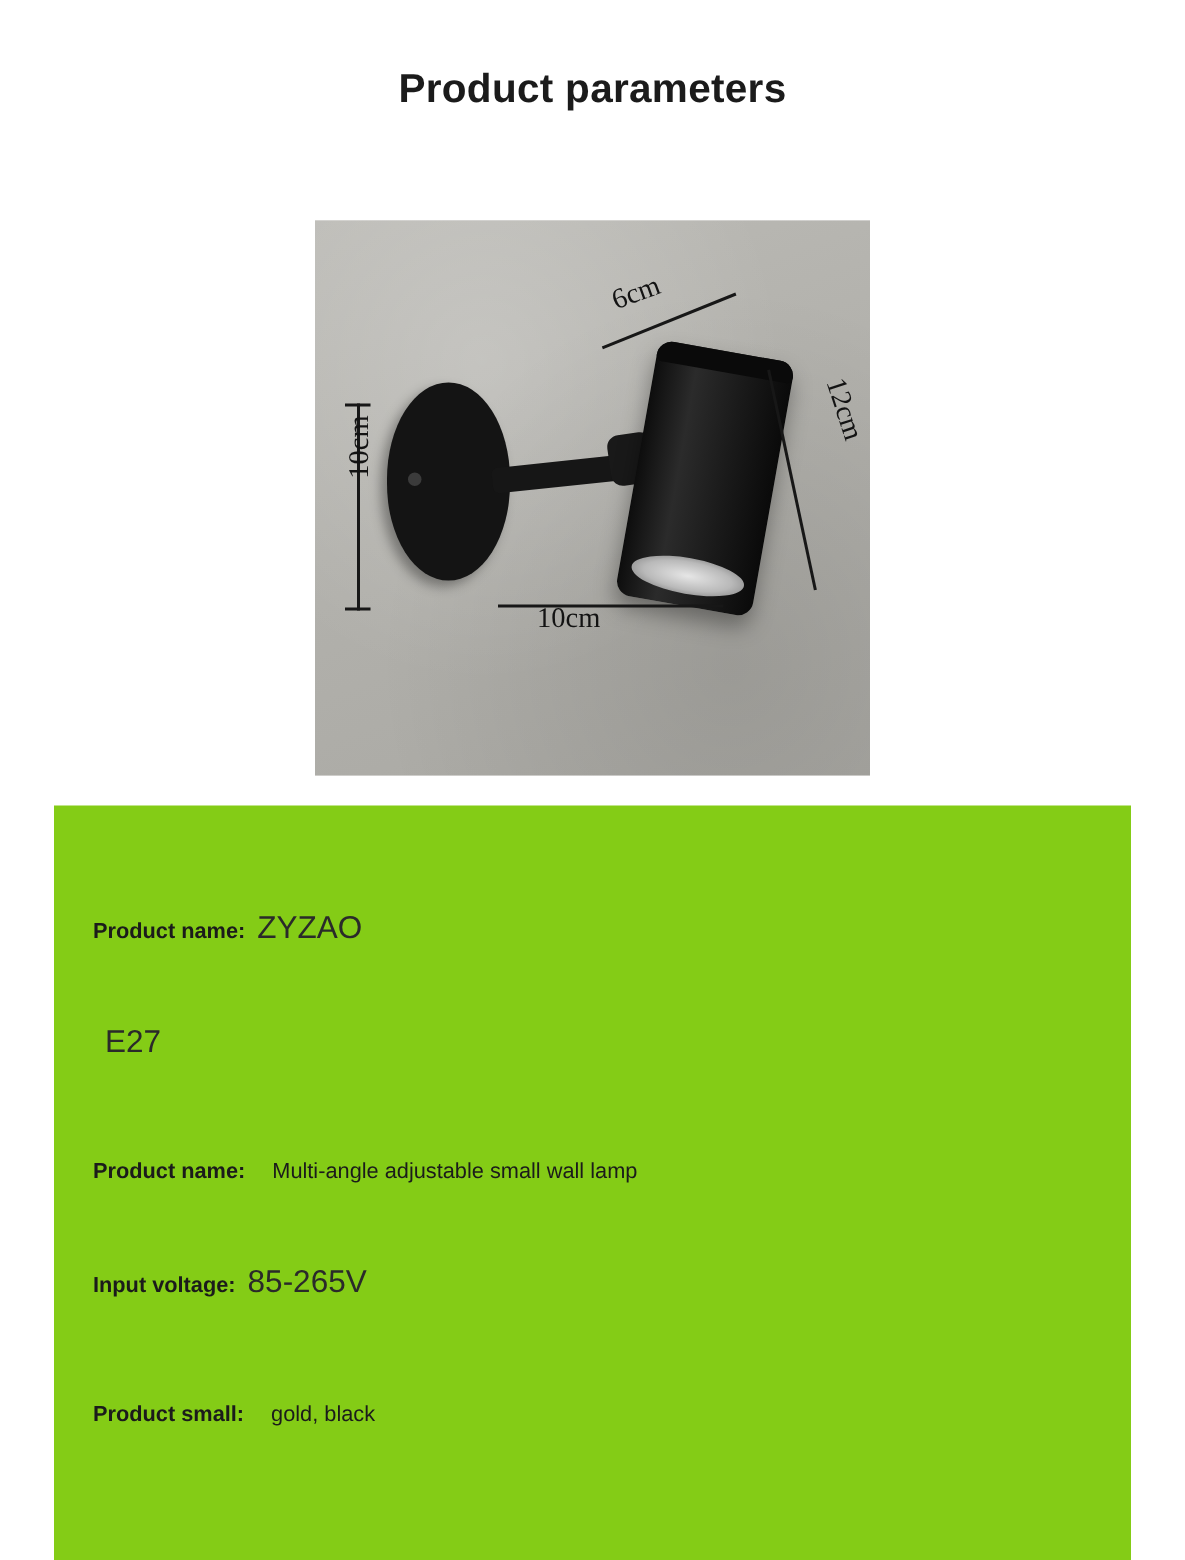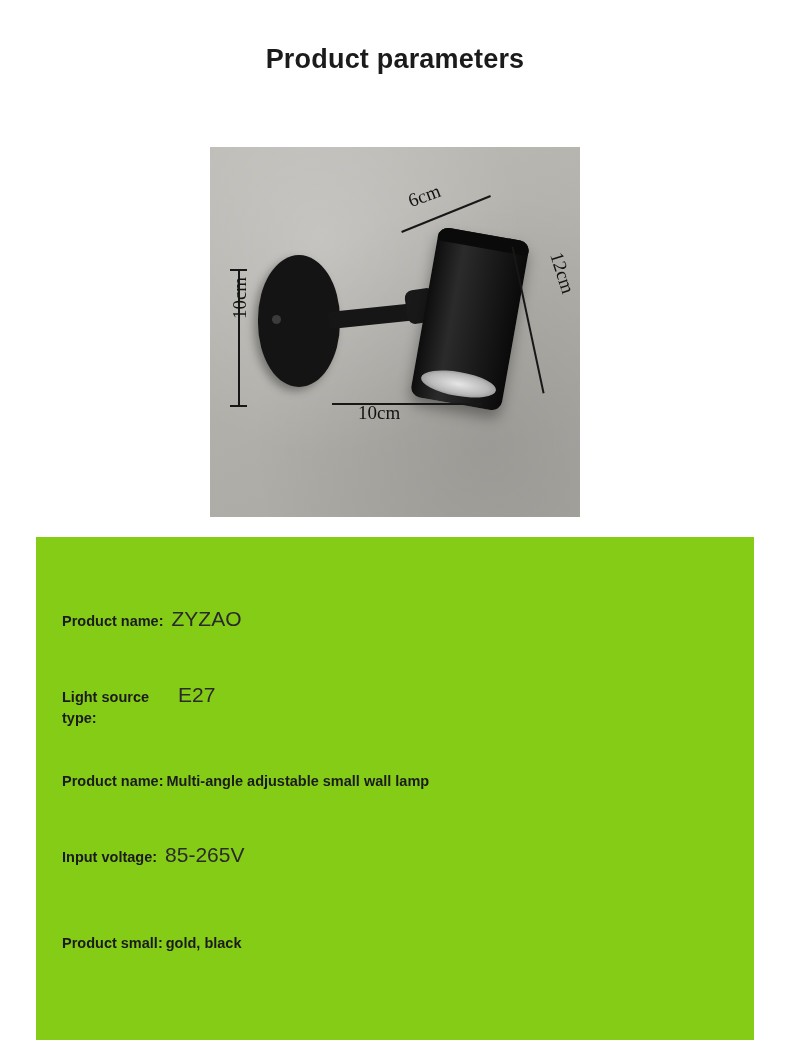--- a/index.html
+++ b/index.html
@@ -177,23 +177,23 @@
   }
   .spec-label.two-line { width: 108px; }
   .spec-value {
     font-size: 21px;
     font-weight: normal;
     color: #2a2a2a;
     margin-left: 8px;
   }
   .spec-value.small {
     font-size: 14.5px;
-    font-weight: bold;
+    font-weight: normal;
     color: #1b1b1b;
-    margin-left: 3px;
+    margin-left: 18px;
   }
   .row-1 { top: 70px; }
   .row-2 { top: 146px; }
   .row-3 { top: 234px; }
   .row-4 { top: 306px; text-align: center; }
   .row-5 { top: 396px; }
 </style>
 </head>
 <body>
 
@@ -226,21 +226,20 @@
   </div>
 
   <div class="spec-panel">
 
     <div class="spec-row row-1">
       <span class="spec-label">Product name:</span>
       <span class="spec-value">ZYZAO</span>
     </div>
 
     <div class="spec-row row-2">
-      <span class="spec-label two-line">Light source type:</span>
       <span class="spec-value">E27</span>
     </div>
 
     <div class="spec-row row-3">
       <span class="spec-label">Product name:</span>
       <span class="spec-value small">Multi-angle adjustable small wall lamp</span>
     </div>
 
     <div class="spec-row row-4">
       <span class="spec-label">Input voltage:</span>

